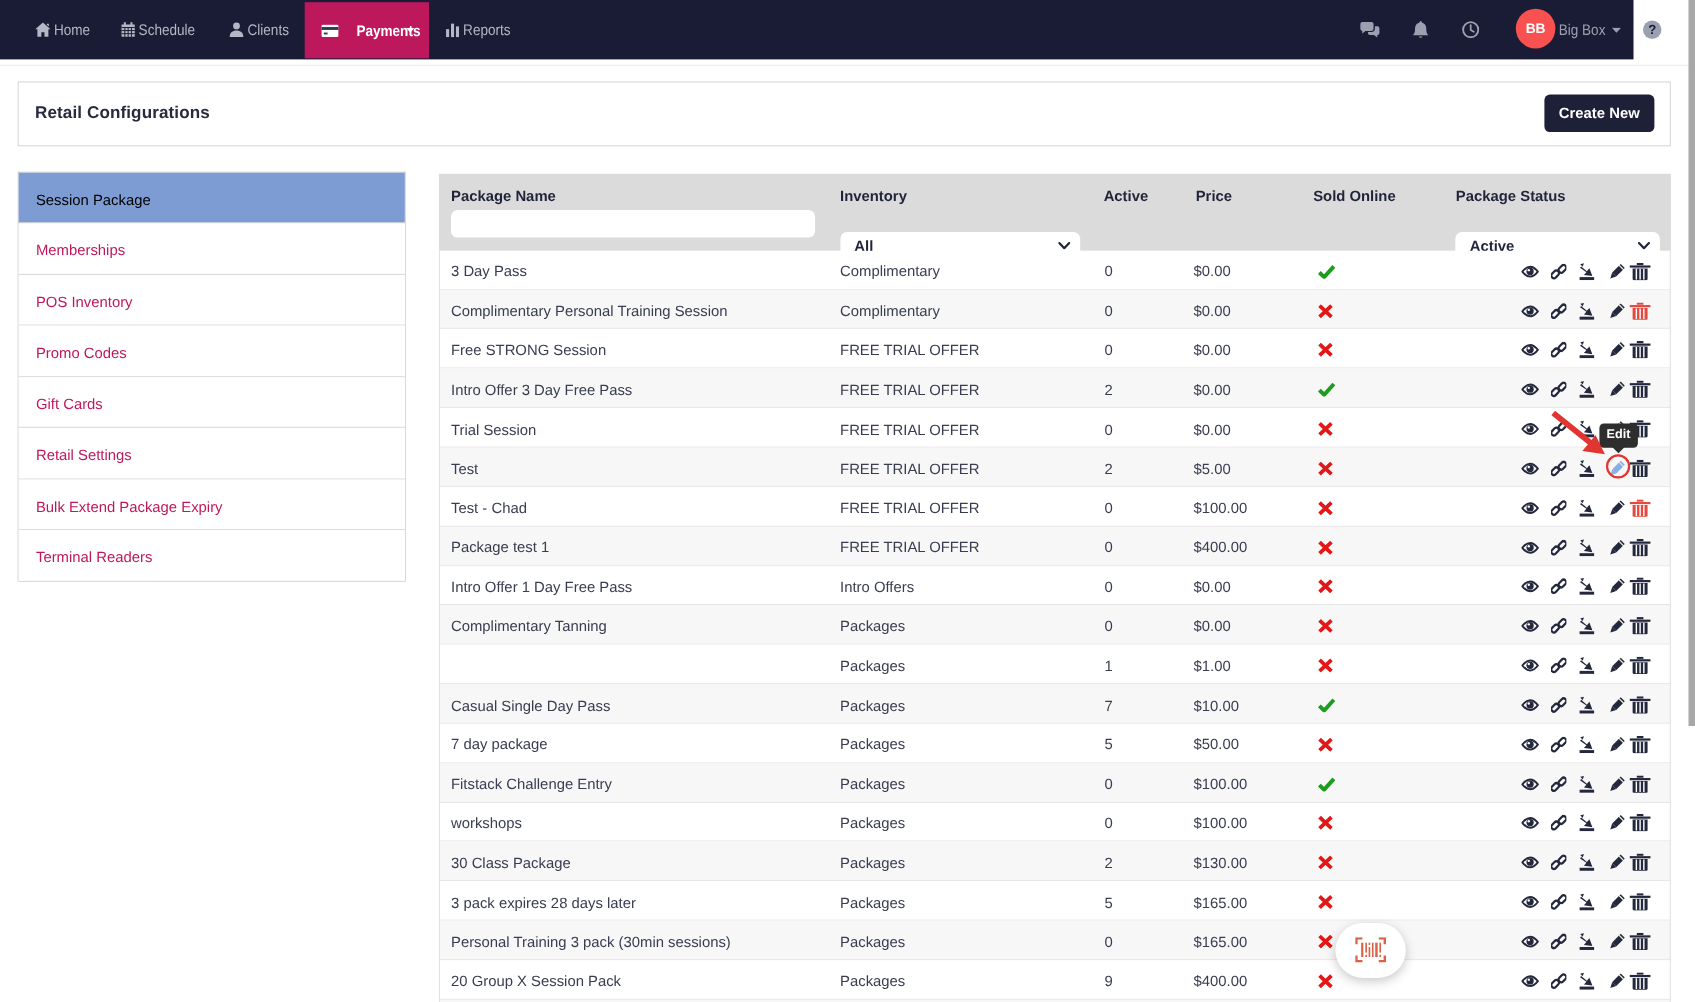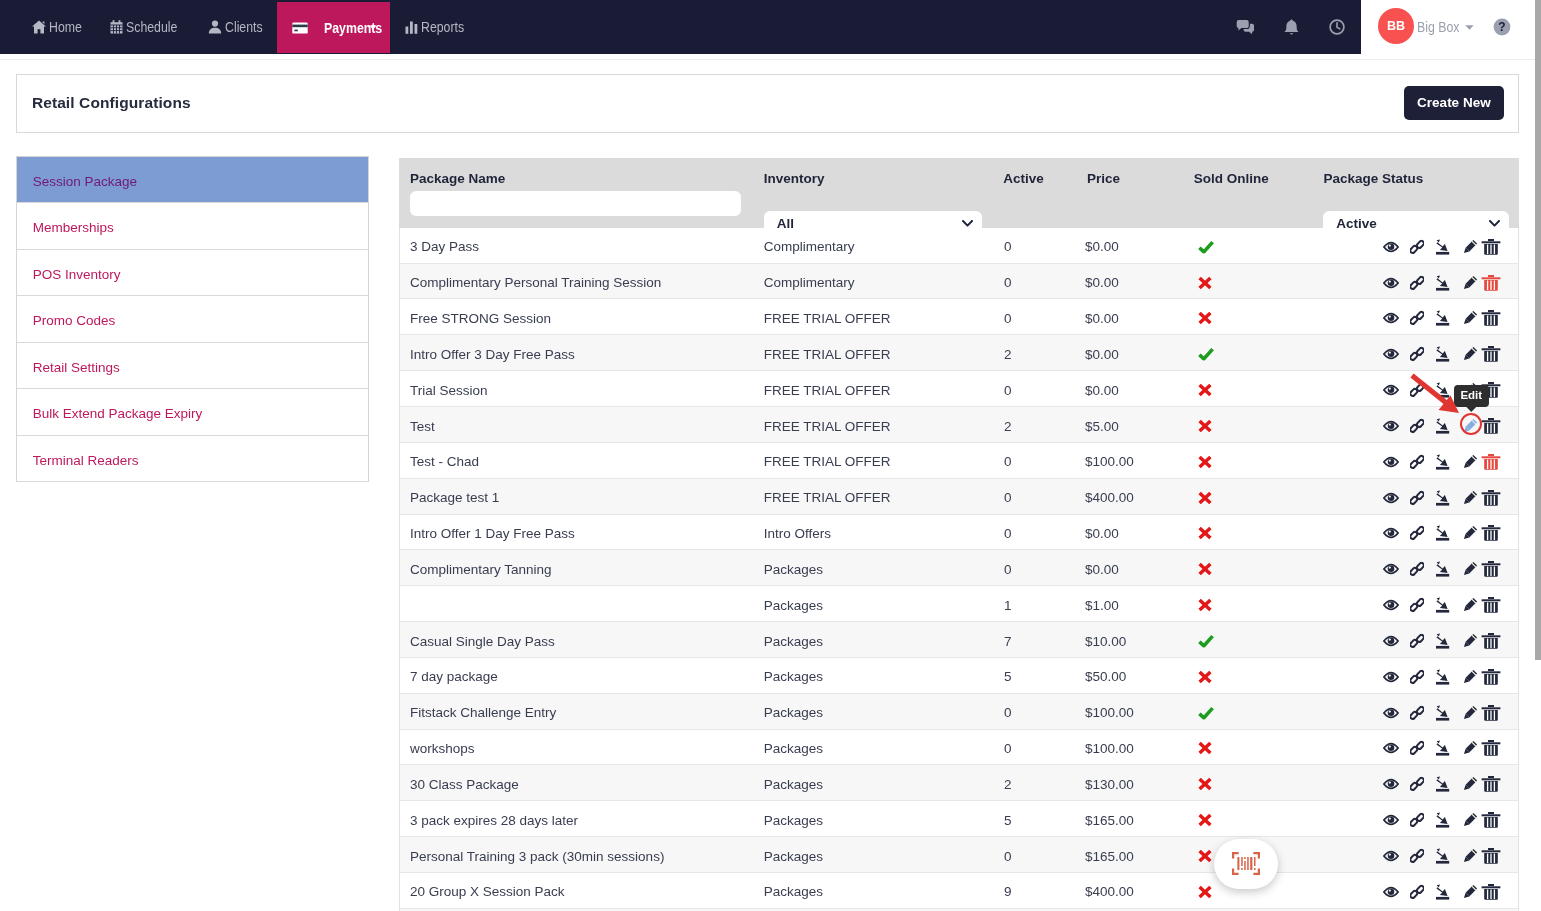--- a/index.html
+++ b/index.html
@@ -1,20 +1,20 @@
 <!DOCTYPE html>
 <html><head><meta charset="utf-8"><title>Retail Configurations</title>
 <style>
 * { margin:0; padding:0; box-sizing:border-box; }
 html,body { width:1541px; height:911px; overflow:hidden; background:#fff;
   font-family:"Liberation Sans", sans-serif; }
 #app { position:absolute; left:0; top:0; width:1541px; height:911px; overflow:hidden; }
 
 
-.nav { position:absolute; left:0; top:0; width:1361px; height:54px; background:#1a1b35; }
+.nav { position:absolute; left:0; top:0; width:1485px; height:54px; background:#1a1b35; }
 .nav .it { position:absolute; top:0; height:54px; display:flex; align-items:center;
   color:#b4b7c4; font-size:14px; }
 .nav .it .tx, .paytab .tx, .bigbox .tx { display:inline-block; transform:scaleX(0.88); transform-origin:left center; white-space:nowrap; }
 .nav .it svg { margin-right:3px; }
 .paytab { position:absolute; left:277px; top:2px; width:113px; height:51px; background:#be185d;
   display:flex; align-items:center; color:#fff; font-size:14px; font-weight:bold; padding-left:15px;justify-content:space-between; }
 .paytab svg { margin-right:3px; }
 .paytab .crt { position:absolute; left:91.5px; top:22.5px; line-height:0; }
 .paytab .crt svg { display:block; margin:0; }
 .avatar { position:absolute; left:1378px; top:8px; width:36px; height:36px; border-radius:50%;
@@ -30,21 +30,21 @@
 .hbox .title { position:absolute; left:15.2px; top:19px; font-size:15.5px; font-weight:bold; color:#262b3e; letter-spacing:0.1px; }
 .btn { position:absolute; left:1387.5px; top:11px; width:99.4px; height:33.6px; background:#1e2038;
   border-radius:5px; color:#fff; font-size:13.5px; font-weight:bold; display:flex; align-items:center;
   justify-content:center; }
 
 
 .side { position:absolute; left:15.7px; top:155.5px; width:353.5px; background:#fff;
   border:1px solid #d5d5d5; border-bottom:none; }
 .sitem { height:46.5px; line-height:42px; padding:4px 0 0 16px; font-size:13.5px; color:#be185d;
   border-bottom:1px solid #d9d9d9; background:#fff; }
-.sitem.active { background:#7d9cd4; color:#701a75; }
+.sitem.active { background:#7d9cd4; color:#000000; }
 
 
 .tbl { position:absolute; left:399px; top:158px; width:1120px; height:602px; }
 .thead { position:absolute; left:0; top:0; width:1120px; height:69.8px; background:#dbdbdb; }
 .thead .lb { position:absolute; top:13px; font-size:13.5px; font-weight:bold; color:#1f2439; }
 .inp { position:absolute; left:11.3px; top:32.6px; width:331px; height:25.8px; background:#fff;
   border:none; border-radius:6px; }
 .sel { position:absolute; top:32.6px; height:25.8px; background:#fff; border-radius:6px;
   font-size:13.5px; font-weight:bold; color:#1f2439; line-height:25.8px; padding-left:13px;margin-top:20px; }
 .sel svg { position:absolute; right:9px; top:9.5px; }
@@ -166,20 +166,21 @@
   <div class="hbox">
     <span class="title">Retail Configurations</span>
     <div class="btn">Create New</div>
   </div>
 
   <div class="side">
 <div class="sitem active">Session Package</div>
 <div class="sitem">Memberships</div>
 <div class="sitem">POS Inventory</div>
 <div class="sitem">Promo Codes</div>
+<div class="sitem">Gift Cards</div>
 <div class="sitem">Retail Settings</div>
 <div class="sitem">Bulk Extend Package Expiry</div>
 <div class="sitem">Terminal Readers</div>
   </div>
 
   <div class="tbl">
     <div class="thead">
       <span class="lb" style="left:11px">Package Name</span>
       <span class="lb" style="left:364.7px">Inventory</span>
       <span class="lb" style="left:604.3px">Active</span>

